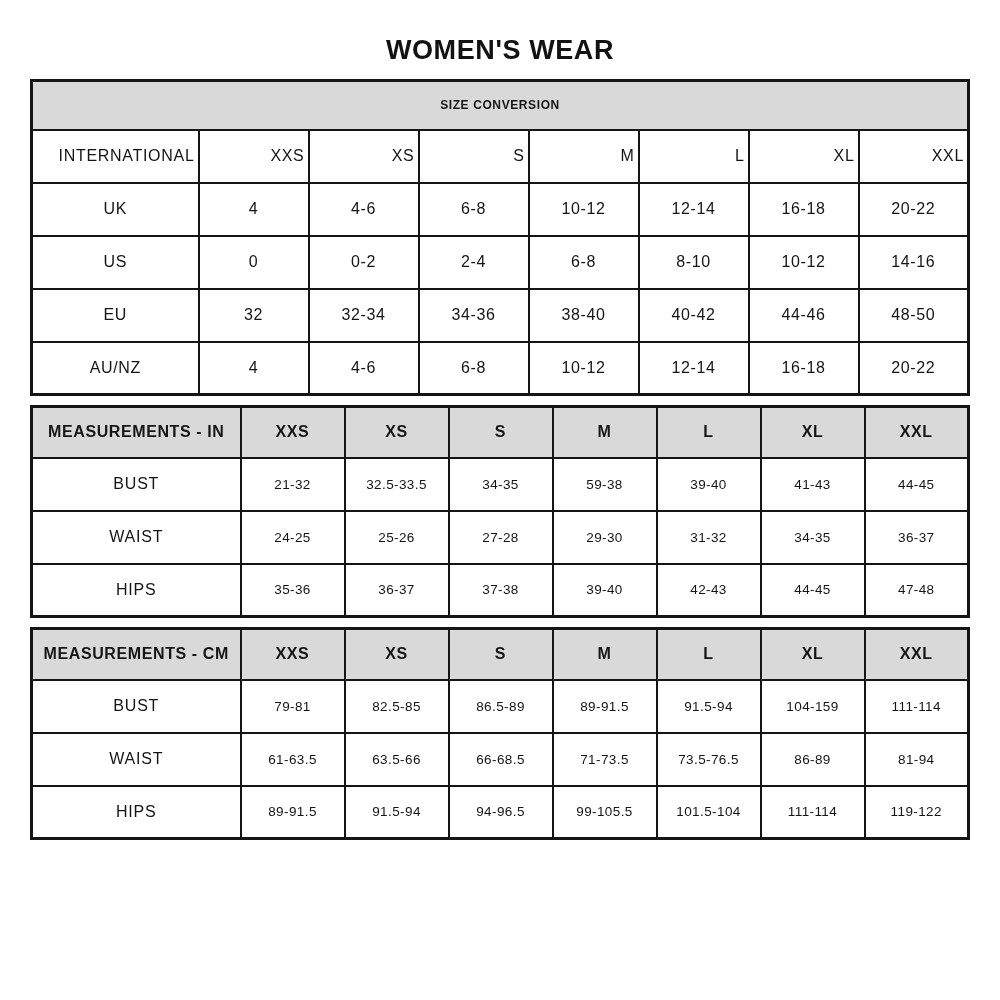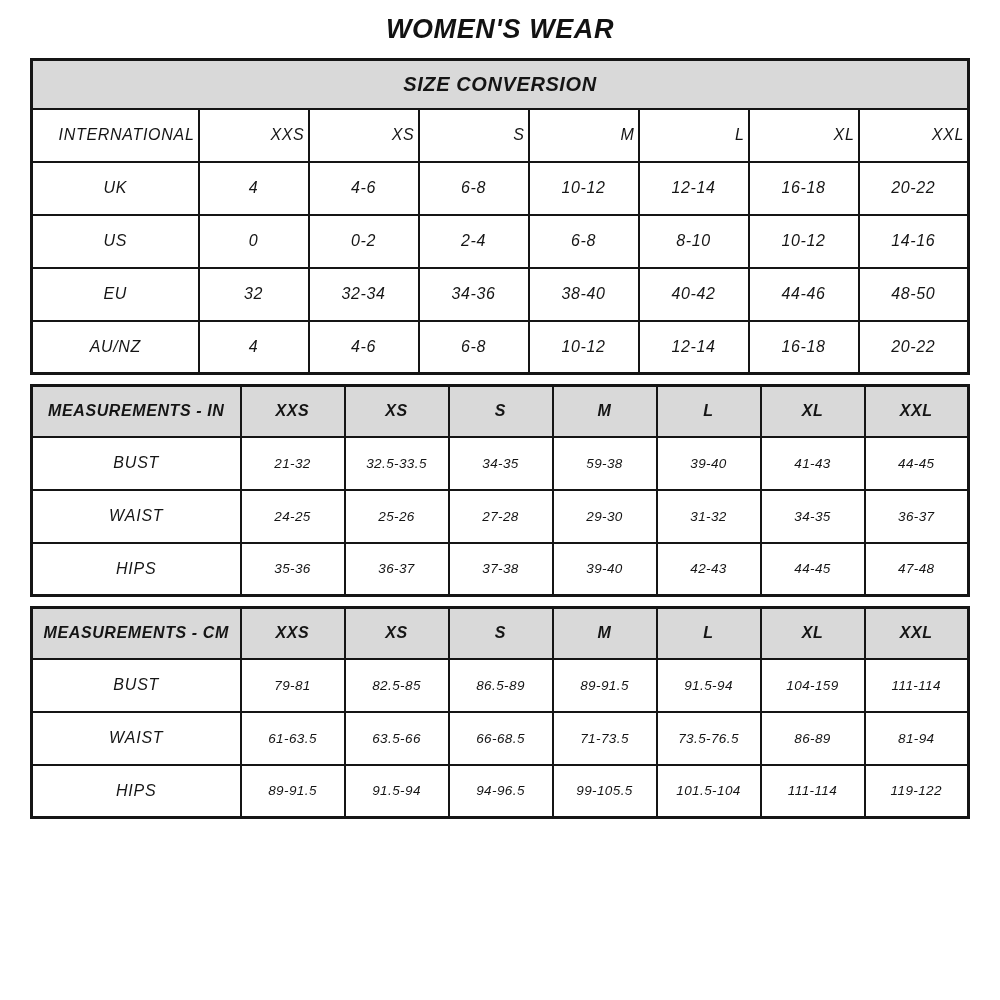--- a/index.html
+++ b/index.html
@@ -3,21 +3,21 @@
 <meta charset="utf-8">
 <style>
   * { box-sizing: border-box; margin: 0; padding: 0; }
   html, body { background: #ffffff; }
   body {
     width: 1000px; height: 1000px;
     font-family: "Liberation Sans", sans-serif;
     color: #151515;
     overflow: hidden;
   }
-  .page { padding: 8px 30px 16px 30px; font-style: italic; }
+  .page { padding: 29px 30px 16px 30px; }
   .title {
     text-align: center;
     font-size: 27px;
     font-weight: bold;
     letter-spacing: 0.6px;
     margin: 6px 0 13px 0;
     color: #121212;
   }
   table {
     width: 940px;
@@ -31,21 +31,21 @@
     padding: 2px 3px;
     overflow: hidden;
   }
   table { border: 3px solid #151515; }
   .tbl-gap { height: 9px; }
 
   
   .t1 .banner th {
     background: #d9d9d9;
     height: 49px;
-    font-size: 20px;
+    font-size: 12px;
     font-weight: bold;
     letter-spacing: 0.6px;
   }
   .t1 .colhead td { height: 53px; font-size: 16px; letter-spacing: 0.7px; text-align: right; }
   .t1 .datarow td { height: 53px; font-size: 16px; letter-spacing: 0.6px; }
   .t1 col.first { width: 167px; }
 
   
   .t2 col.first { width: 209px; }
   .t2 .sizehead td {

